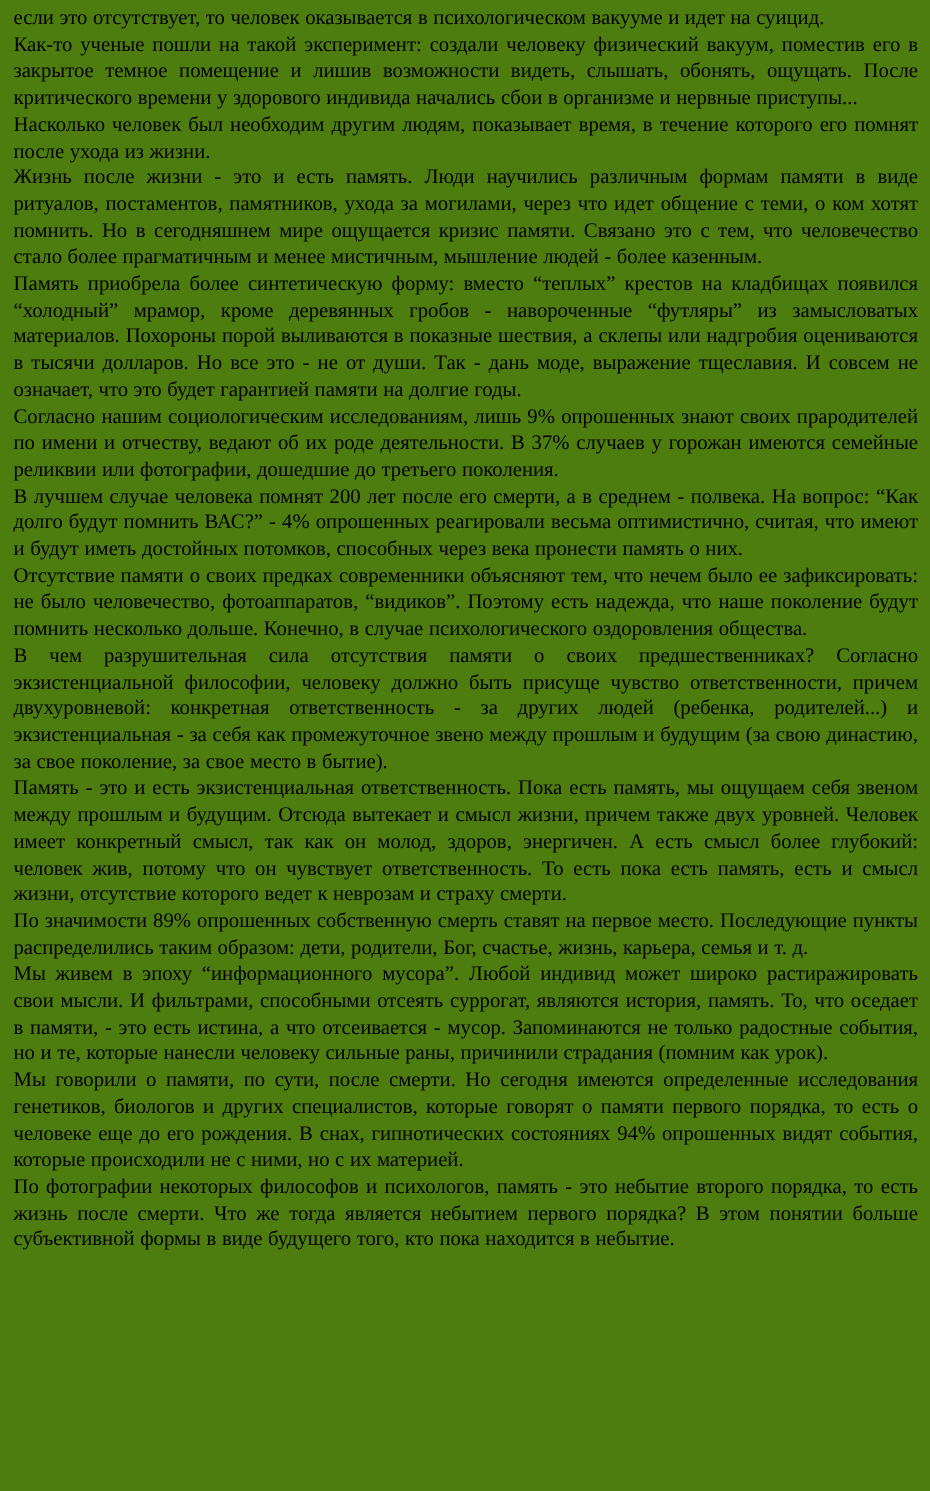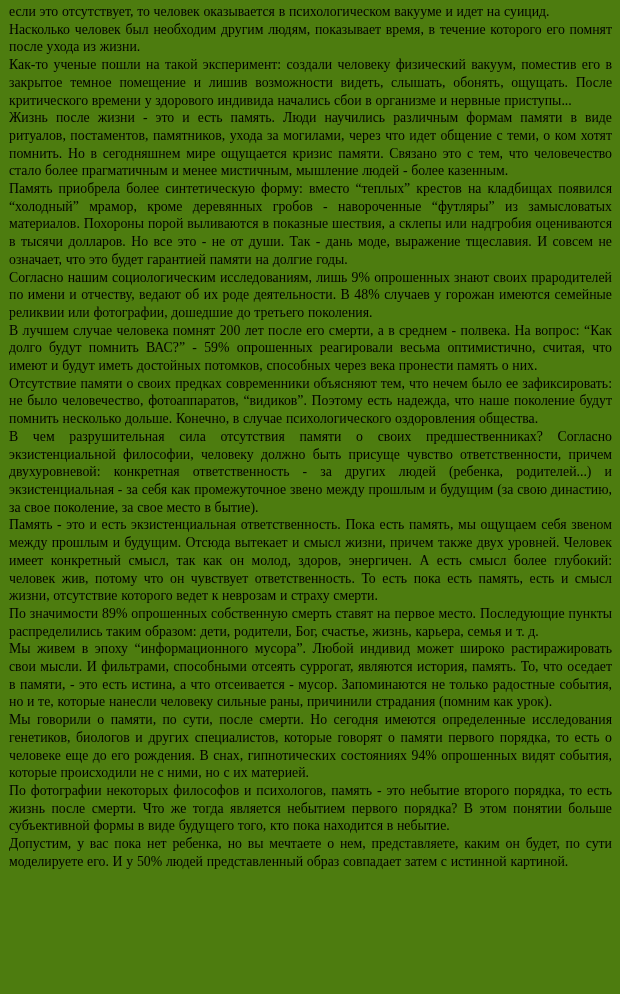--- a/index.html
+++ b/index.html
@@ -26,28 +26,27 @@
     text-indent: 0;
     word-spacing: 0.02em;
   }
 </style>
 </head>
 <body>
 
 <div class="page">
   <div>
       <p>если это отсутствует, то человек оказывается в психологическом вакууме и идет на суицид.</p>
+      <p>Как-то ученые пошли на такой эксперимент: создали человеку физический вакуум, поместив его в закрытое темное помещение и лишив возможности видеть, слышать, обонять, ощущать. После критического времени у здорового индивида начались сбои в организме и нервные приступы...</p>
       <p>Насколько человек был необходим другим людям, показывает время, в течение которого его помнят после ухода из жизни.</p>
-      <p>Как-то ученые пошли на такой эксперимент: создали человеку физический вакуум, поместив его в закрытое темное помещение и лишив возможности видеть, слышать, обонять, ощущать. После критического времени у здорового индивида начались сбои в организме и нервные приступы...</p>
       <p>Жизнь после жизни - это и есть память. Люди научились различным формам памяти в виде ритуалов, постаментов, памятников, ухода за могилами, через что идет общение с теми, о ком хотят помнить. Но в сегодняшнем мире ощущается кризис памяти. Связано это с тем, что человечество стало более прагматичным и менее мистичным, мышление людей - более казенным.</p>
       <p>Память приобрела более синтетическую форму: вместо “теплых” крестов на кладбищах появился “холодный” мрамор, кроме деревянных гробов - навороченные “футляры” из замысловатых материалов. Похороны порой выливаются в показные шествия, а склепы или надгробия оцениваются в тысячи долларов. Но все это - не от души. Так - дань моде, выражение тщеславия. И совсем не означает, что это будет гарантией памяти на долгие годы.</p>
-      <p>Согласно нашим социологическим исследованиям, лишь 9% опрошенных знают своих прародителей по имени и отчеству, ведают об их роде деятельности. В 48% случаев у горожан имеются семейные реликвии или фотографии, дошедшие до третьего поколения.</p>
-      <p>В лучшем случае человека помнят 200 лет после его смерти, а в среднем - полвека. На вопрос: “Как долго будут помнить ВАС?” - 59% опрошенных реагировали весьма оптимистично, считая, что имеют и будут иметь достойных потомков, способных через века пронести память о них.</p>
+      <p>Согласно нашим социологическим исследованиям, лишь 9% опрошенных знают своих прародителей по имени и отчеству, ведают об их роде деятельности. В 37% случаев у горожан имеются семейные реликвии или фотографии, дошедшие до третьего поколения.</p>
+      <p>В лучшем случае человека помнят 200 лет после его смерти, а в среднем - полвека. На вопрос: “Как долго будут помнить ВАС?” - 4% опрошенных реагировали весьма оптимистично, считая, что имеют и будут иметь достойных потомков, способных через века пронести память о них.</p>
       <p>Отсутствие памяти о своих предках современники объясняют тем, что нечем было ее зафиксировать: не было человечество, фотоаппаратов, “видиков”. Поэтому есть надежда, что наше поколение будут помнить несколько дольше. Конечно, в случае психологического оздоровления общества.</p>
       <p>В чем разрушительная сила отсутствия памяти о своих предшественниках? Согласно экзистенциальной философии, человеку должно быть присуще чувство ответственности, причем двухуровневой: конкретная ответственность - за других людей (ребенка, родителей...) и экзистенциальная - за себя как промежуточное звено между прошлым и будущим (за свою династию, за свое поколение, за свое место в бытие).</p>
       <p>Память - это и есть экзистенциальная ответственность. Пока есть память, мы ощущаем себя звеном между прошлым и будущим. Отсюда вытекает и смысл жизни, причем также двух уровней. Человек имеет конкретный смысл, так как он молод, здоров, энергичен. А есть смысл более глубокий: человек жив, потому что он чувствует ответственность. То есть пока есть память, есть и смысл жизни, отсутствие которого ведет к неврозам и страху смерти.</p>
       <p>По значимости 89% опрошенных собственную смерть ставят на первое место. Последующие пункты распределились таким образом: дети, родители, Бог, счастье, жизнь, карьера, семья и т. д.</p>
       <p>Мы живем в эпоху “информационного мусора”. Любой индивид может широко растиражировать свои мысли. И фильтрами, способными отсеять суррогат, являются история, память. То, что оседает в памяти, - это есть истина, а что отсеивается - мусор. Запоминаются не только радостные события, но и те, которые нанесли человеку сильные раны, причинили страдания (помним как урок).</p>
       <p>Мы говорили о памяти, по сути, после смерти. Но сегодня имеются определенные исследования генетиков, биологов и других специалистов, которые говорят о памяти первого порядка, то есть о человеке еще до его рождения. В снах, гипнотических состояниях 94% опрошенных видят события, которые происходили не с ними, но с их материей.</p>
       <p>По фотографии некоторых философов и психологов, память - это небытие второго порядка, то есть жизнь после смерти. Что же тогда является небытием первого порядка? В этом понятии больше субъективной формы в виде будущего того, кто пока находится в небытие.</p>
-      <p>Допустим, у вас пока нет ребенка, но вы мечтаете о нем, представляете, каким он будет, по сути моделируете его. И у 50% людей представленный образ совпадает затем с истинной картиной.</p>
     </div>
 </div>
 
 </body></html>

